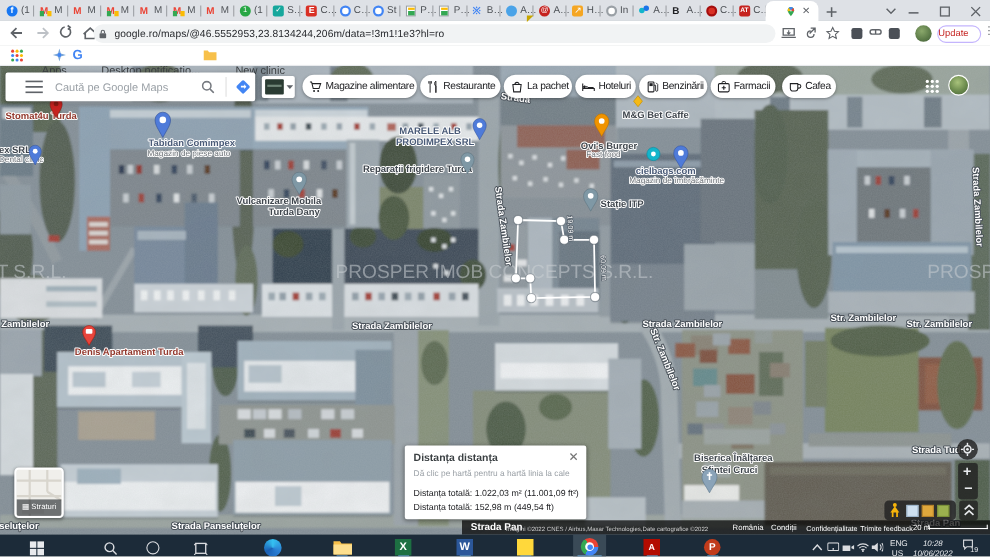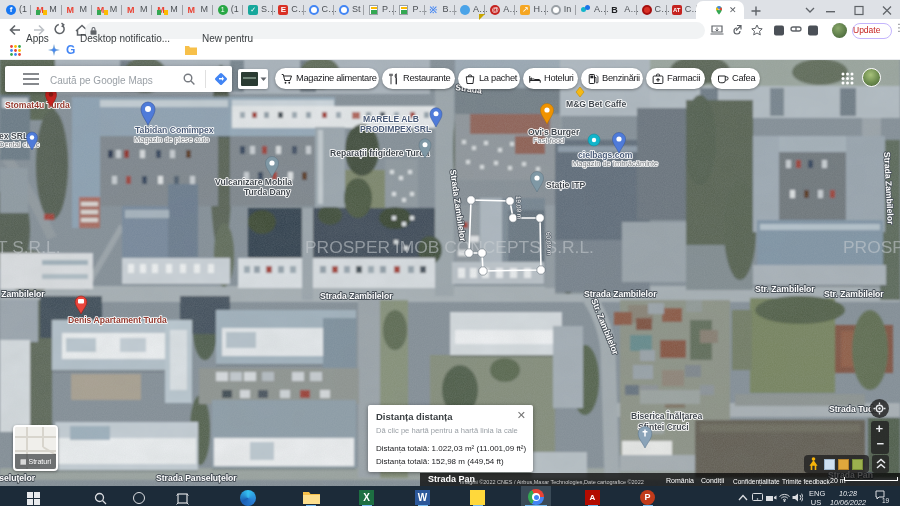--- a/index.html
+++ b/index.html
@@ -9,21 +9,21 @@
 
   
   #tabbar { position:absolute; left:0; top:0; width:900px; height:19px; background:#dee1e6; }
   .tabsep { position:absolute; top:5px; width:1px; height:10px; background:#9ea1a6; }
   .tabtxt { position:absolute; top:4px; font-size:9px; color:#4d5156; }
   #activetab { position:absolute; left:696px; top:1px; width:48px; height:18px; background:#fff; border-radius:7px 7px 0 0; }
   #toolbar { position:absolute; left:0; top:19px; width:900px; height:22px; background:#ffffff; }
   #urlpill { position:absolute; left:85px; top:21.5px; width:620px; height:17px; background:#f1f3f4; border-radius:9px; }
   #urltext { position:absolute; left:104px; top:26px; font-size:9.3px; color:#27292d; letter-spacing:0.1px;}
   #bookbar { position:absolute; left:0; top:41px; width:900px; height:19px; background:#ffffff; border-bottom:1px solid #e8eaed; }
-  .bktxt { position:absolute; top:33px; font-size:10px; color:#3c4043; }
+  .bktxt { position:absolute; top:59px; font-size:10px; color:#3c4043;margin-left:12px; }
 
   
   #searchbox { position:absolute; left:5px; top:66px; width:227px; height:26px; background:#fff; border-radius:2px; box-shadow:0 1px 4px rgba(0,0,0,.3); }
   #minilayer { position:absolute; left:238px; top:69px; width:30px; height:20px; background:#fff; border-radius:2px; box-shadow:0 1px 3px rgba(0,0,0,.3); }
   .chip { position:absolute; top:68px; height:21px; background:#fff; border-radius:11px; box-shadow:0 1px 3px rgba(0,0,0,.35); font-size:9.3px; letter-spacing:-0.3px; color:#202124; line-height:21px; padding:0 0 0 21px; white-space:nowrap; overflow:hidden; box-sizing:border-box; }
   .chipic { position:absolute; left:6px; top:4.5px; width:12px; height:12px; }
 
   #measurecard { position:absolute; left:368px; top:405px; width:165px; height:67px; background:#fff; border-radius:2px; box-shadow:0 1px 4px rgba(0,0,0,.4); padding:6px 8px; }
   #measurecard h3 { font-size:9.5px; color:#3b4043; font-weight:bold; margin-bottom:4px;}
   #measurecard .sub { font-size:7.6px; color:#9aa0a6; margin-bottom:9px; white-space:nowrap;}
@@ -631,20 +631,21 @@
     <path d="M14,9 h-9 M9,4.5 L4.5,9 L9,13.5" stroke="#5f6368" stroke-width="1.6" fill="none"></path>
     <path d="M28,9 h9 M33,4.5 L37.5,9 L33,13.5" stroke="#bdc1c6" stroke-width="1.6" fill="none"></path>
     <path d="M57,5 a4.5,4.5 0 1 1 -4.2,-1.4 M55.5,2.2 l2.2,1.6 -2,2" stroke="#5f6368" stroke-width="1.5" fill="none"></path>
     <path d="M70,10 l6,-5.5 6,5.5 M71.5,9 v5 h9 v-5" stroke="#5f6368" stroke-width="1.5" fill="none"></path>
   </svg>
   <div id="urlpill"></div>
   <svg class="abs" style="left:89px;top:25.5px" width="9" height="10" viewBox="0 0 12 13">
       <rect x="2" y="5.5" width="8" height="6" rx="1" fill="#5f6368"></rect>
       <path d="M4,5.5 V4 a2,2.2 0 0 1 4,0 v1.5" stroke="#5f6368" stroke-width="1.4" fill="none"></path>
     </svg>
+  <div id="urltext">google.ro/maps/@46.5552953,23.8134244,206m/data=!3m1!1e3?hl=ro</div>
   <svg class="abs" style="left:710px;top:23px" width="120" height="15" viewBox="0 0 120 15">
     <g stroke="#5f6368" stroke-width="1.2" fill="none">
       <path d="M2,3 h10 v6 h-10 z M0.5,11 h13"></path>
       <path d="M7,4.5 v3 M5.5,6.5 l1.5,1.5 1.5,-1.5" stroke-width="1"></path>
       <path d="M27,5 a3,3 0 1 0 3,3 M27,2.5 h4 v4 M31,2.5 l-5,5"></path>
       <path d="M47,2 l1.6,3.4 3.6,.4 -2.7,2.5 .8,3.6 -3.3,-1.9 -3.3,1.9 .8,-3.6 -2.7,-2.5 3.6,-.4 z" stroke-width="1"></path>
     </g>
     <rect x="64" y="2.5" width="10" height="10" rx="2" fill="#4b5057"></rect>
     <path d="M86,4 h3 a2,2 0 0 1 0,4 h-3 z m0,0 h-3 a2,2 0 0 0 0,4 h3" stroke="#5f6368" stroke-width="1.3" fill="none"></path>
     <rect x="98" y="2.5" width="10" height="10" rx="2" fill="#4b5057"></rect>
@@ -669,21 +670,21 @@
   <div class="bktxt" style="left:26px;">Apps</div>
   <svg class="abs" style="left:48px;top:44px" width="12" height="12" viewBox="0 0 12 12">
       <path d="M6,0 L7.3,4.7 L12,6 L7.3,7.3 L6,12 L4.7,7.3 L0,6 L4.7,4.7 z" fill="#7ba7d7"></path>
       <circle cx="6" cy="6" r="1.8" fill="#4285f4"></circle>
     </svg>
   <span class="abs" style="left:66px;top:43px;font-size:12px;font-weight:bold;"><span style="color:#4285f4">G</span></span>
   <div class="bktxt" style="left:80px;">Desktop notificatio...</div>
   <svg class="abs" style="left:185px;top:45px" width="12" height="10" viewBox="0 0 12 10">
       <path d="M0,1 h4 l1,1.5 h7 v7.5 h-12 z" fill="#f7c04a"></path>
     </svg>
-  <div class="bktxt" style="left:202px;">New pentru</div>
+  <div class="bktxt" style="left:202px;">New clinic</div>
 
   <div id="searchbox">
     <svg class="abs" style="left:18px;top:7px" width="16" height="12" viewBox="0 0 16 12">
         <path d="M0,1 h16 M0,6 h16 M0,11 h16" stroke="#5f6368" stroke-width="1.7"></path>
       </svg>
     <span class="abs" style="left:45px;top:8.5px;font-size:10px;color:#9aa0a6;">Caută pe Google Maps</span>
     <svg class="abs" style="left:178px;top:7px" width="12" height="12" viewBox="0 0 12 12">
         <circle cx="5" cy="5" r="3.8" fill="none" stroke="#767a80" stroke-width="1.4"></circle>
         <path d="M8 8 L11.4 11.4" stroke="#767a80" stroke-width="1.4"></path>
       </svg>

